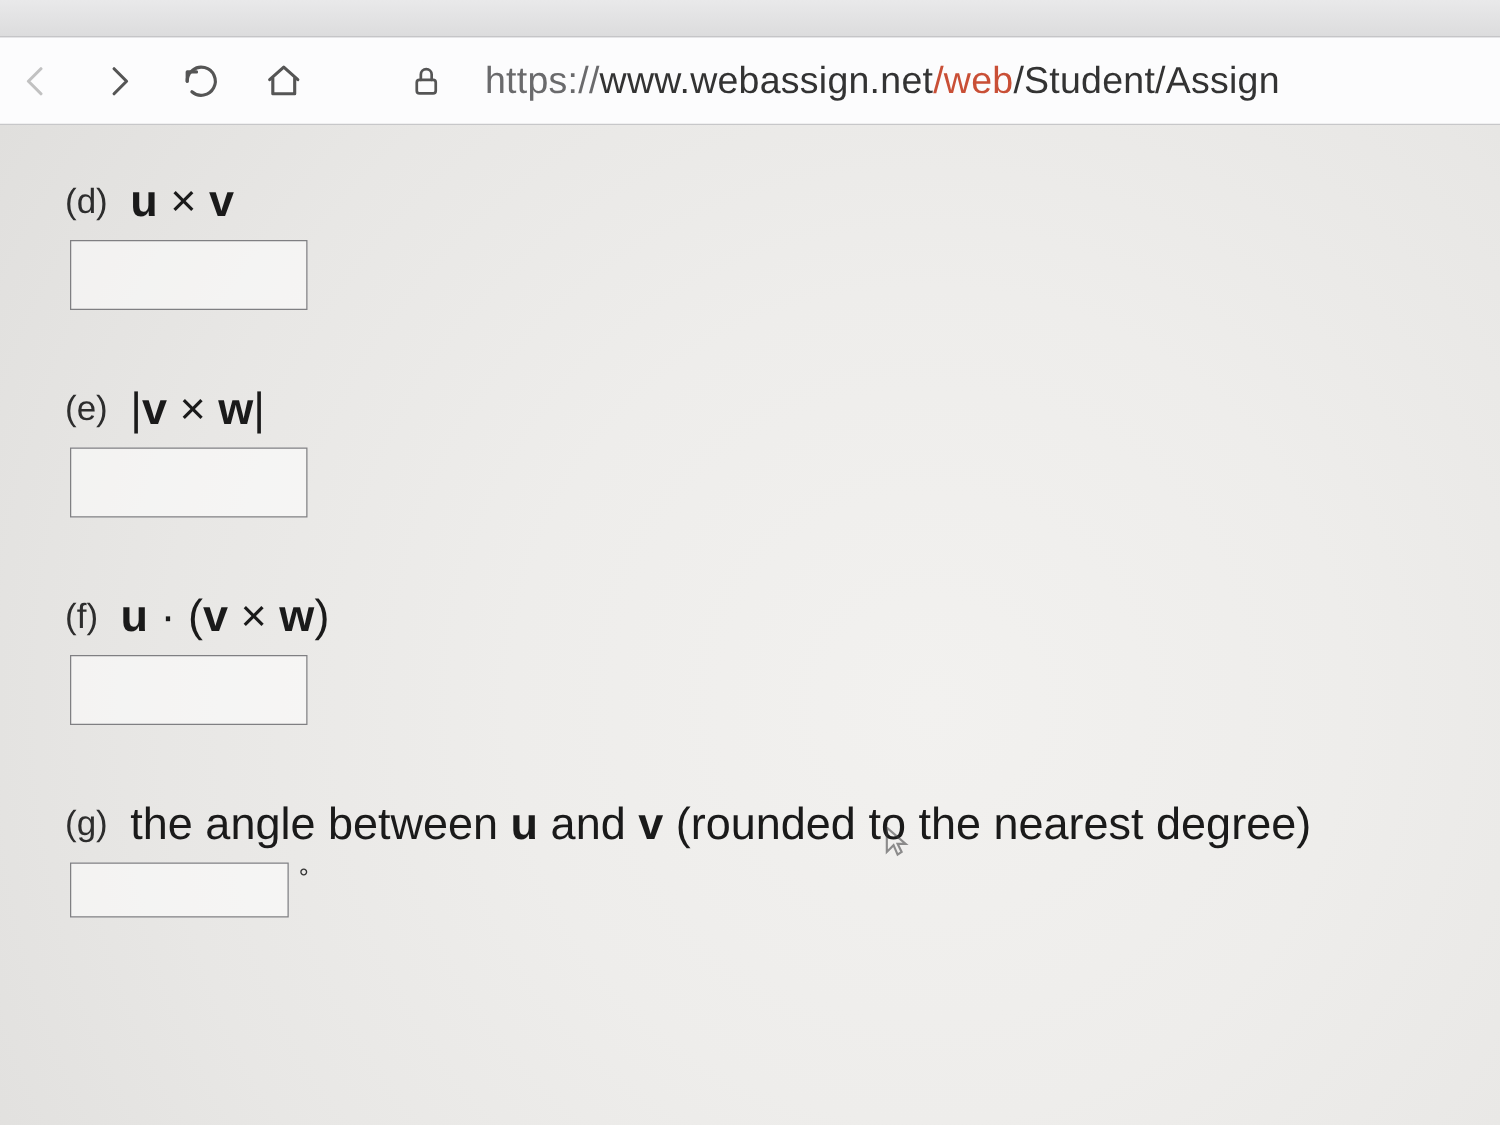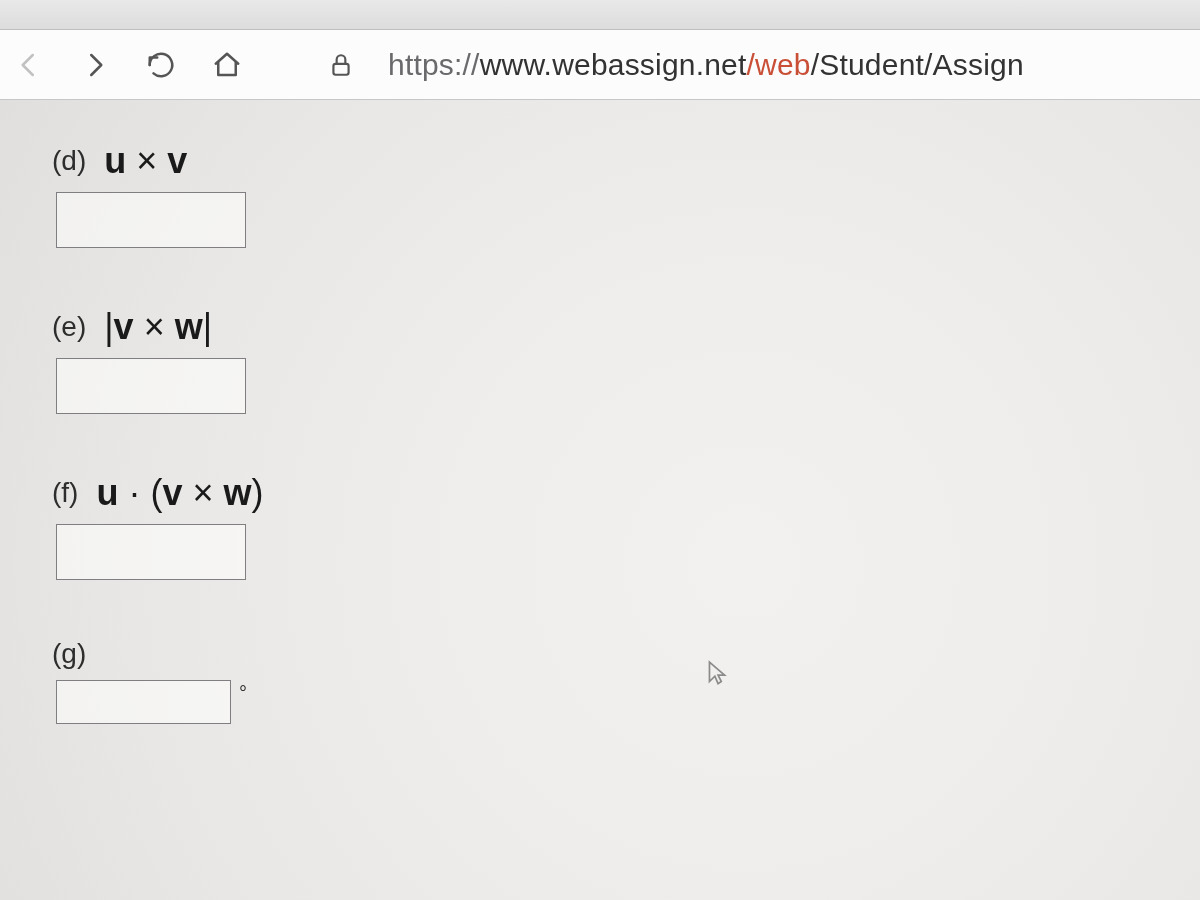--- a/index.html
+++ b/index.html
@@ -149,20 +149,21 @@
     <div class="label-row">
       <span class="part-letter">(f)</span>
       <span class="expr"><b>u</b> · (<b>v</b> × <b>w</b>)</span>
     </div>
     <div class="answer-box"></div>
   </div>
 
   <div class="problem" style="margin-bottom:0">
     <div class="label-row">
       <span class="part-letter">(g)</span>
+      <span class="expr">the angle between <b>u</b> and <b>v</b> (rounded to the nearest degree)</span>
     </div>
     <div class="deg-row">
       <div class="answer-box small"></div>
       <span class="deg-sym">°</span>
     </div>
   </div>
 
   <div class="ghost-cursor">
     <svg width="22" height="28" viewBox="0 0 20 26" fill="none" stroke="#3a3a3c" stroke-width="1.6">
         <path d="M3 2 3 20 8 15 11 22 14 20 11 14 17 14Z"></path>

